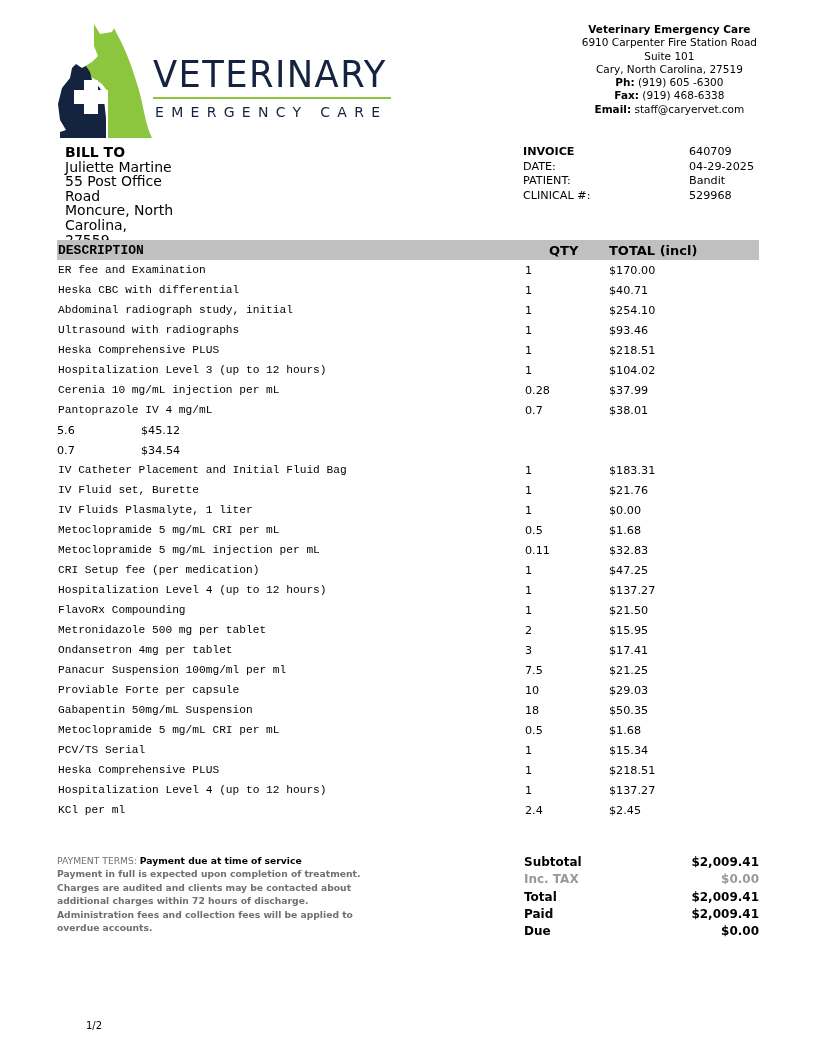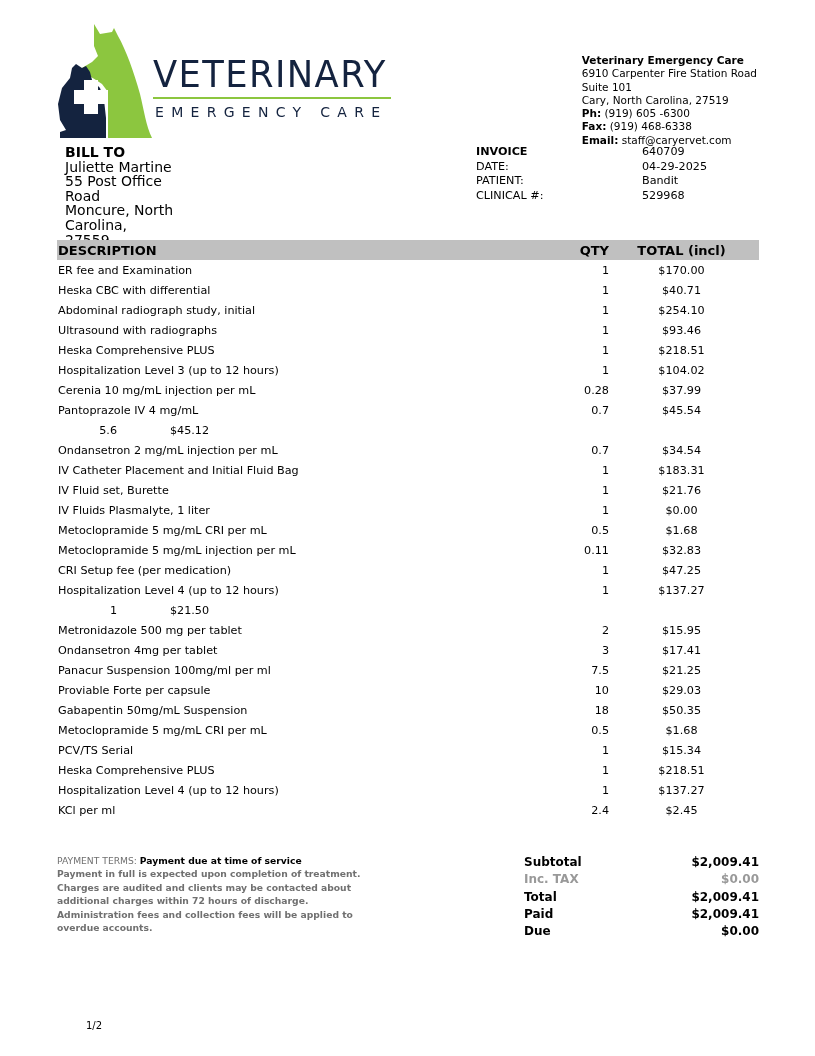--- a/index.html
+++ b/index.html
@@ -47,67 +47,67 @@
     font-family: "DejaVu Sans", sans-serif;
     font-size: 14px;
     color: #14233f;
     letter-spacing: 7.3px;
     line-height: 1;
   }
   .clinic {
     position: absolute;
     right: 58px;
     top: 23px;
-    text-align: left;
+    text-align: center;
     font-size: 10.5px;
     line-height: 13.3px;
-    margin-top: 31px;
   }
   .clinic .b { font-weight: bold; }
   .billto {
     position: absolute;
     left: 65px;
     top: 145px;
     width: 110px;
     font-size: 14px;
     line-height: 14.6px;
   }
   .billto .head { font-weight: bold; }
   .invmeta {
     position: absolute;
     left: 476px;
     top: 145px;
     font-size: 11.2px;
     line-height: 14.6px;
   }
   .invmeta .row { display: flex; }
-  .invmeta .k { width: 166px; }
+  .invmeta .k { width: 166px; margin-left: 47px; }
   .invmeta .k.b { font-weight: bold; }
   .table {
     position: absolute;
     left: 57px;
     top: 240px;
     width: 702px;
   }
   .thead {
     height: 20px;
     background: #c0c0c0;
     display: flex;
     align-items: center;
     font-weight: bold;
     font-size: 13px;
   }
-  .col-desc { flex: 1; padding-left: 1px; }
-  .col-qty { width: 60px; text-align: right; }
-  .col-total { width: 150px; text-align: center; padding-right: 5px; }
+  .col-desc { flex: 1; padding-left: 1px; font-family: Liberation Mono, monospace; }
+  .col-qty { width: 60px; text-align: left; }
+  .col-total { width: 150px; text-align: left; padding-right: 5px; }
   .trow {
     height: 20px;
     display: flex;
     align-items: center;
     font-size: 11.2px;
+    gap: 24px;
   }
   .terms {
     position: absolute;
     left: 57px;
     top: 854px;
     width: 310px;
     font-size: 9.2px;
     line-height: 13.4px;
     color: #707070;
   }
@@ -225,28 +225,27 @@
         <span class="col-total">$104.02</span>
       </div>
       <div class="trow">
         <span class="col-desc">Cerenia 10 mg/mL injection per mL</span>
         <span class="col-qty">0.28</span>
         <span class="col-total">$37.99</span>
       </div>
       <div class="trow">
         <span class="col-desc">Pantoprazole IV 4 mg/mL</span>
         <span class="col-qty">0.7</span>
-        <span class="col-total">$45.54</span>
+        <span class="col-total">$38.01</span>
       </div>
       <div class="trow">
         <span class="col-qty">5.6</span>
         <span class="col-total">$45.12</span>
       </div>
       <div class="trow">
-        <span class="col-desc">Ondansetron 2 mg/mL injection per mL</span>
         <span class="col-qty">0.7</span>
         <span class="col-total">$34.54</span>
       </div>
       <div class="trow">
         <span class="col-desc">IV Catheter Placement and Initial Fluid Bag</span>
         <span class="col-qty">1</span>
         <span class="col-total">$183.31</span>
       </div>
       <div class="trow">
         <span class="col-desc">IV Fluid set, Burette</span>
@@ -272,20 +271,21 @@
         <span class="col-desc">CRI Setup fee (per medication)</span>
         <span class="col-qty">1</span>
         <span class="col-total">$47.25</span>
       </div>
       <div class="trow">
         <span class="col-desc">Hospitalization Level 4 (up to 12 hours)</span>
         <span class="col-qty">1</span>
         <span class="col-total">$137.27</span>
       </div>
       <div class="trow">
+        <span class="col-desc">FlavoRx Compounding</span>
         <span class="col-qty">1</span>
         <span class="col-total">$21.50</span>
       </div>
       <div class="trow">
         <span class="col-desc">Metronidazole 500 mg per tablet</span>
         <span class="col-qty">2</span>
         <span class="col-total">$15.95</span>
       </div>
       <div class="trow">
         <span class="col-desc">Ondansetron 4mg per tablet</span>

